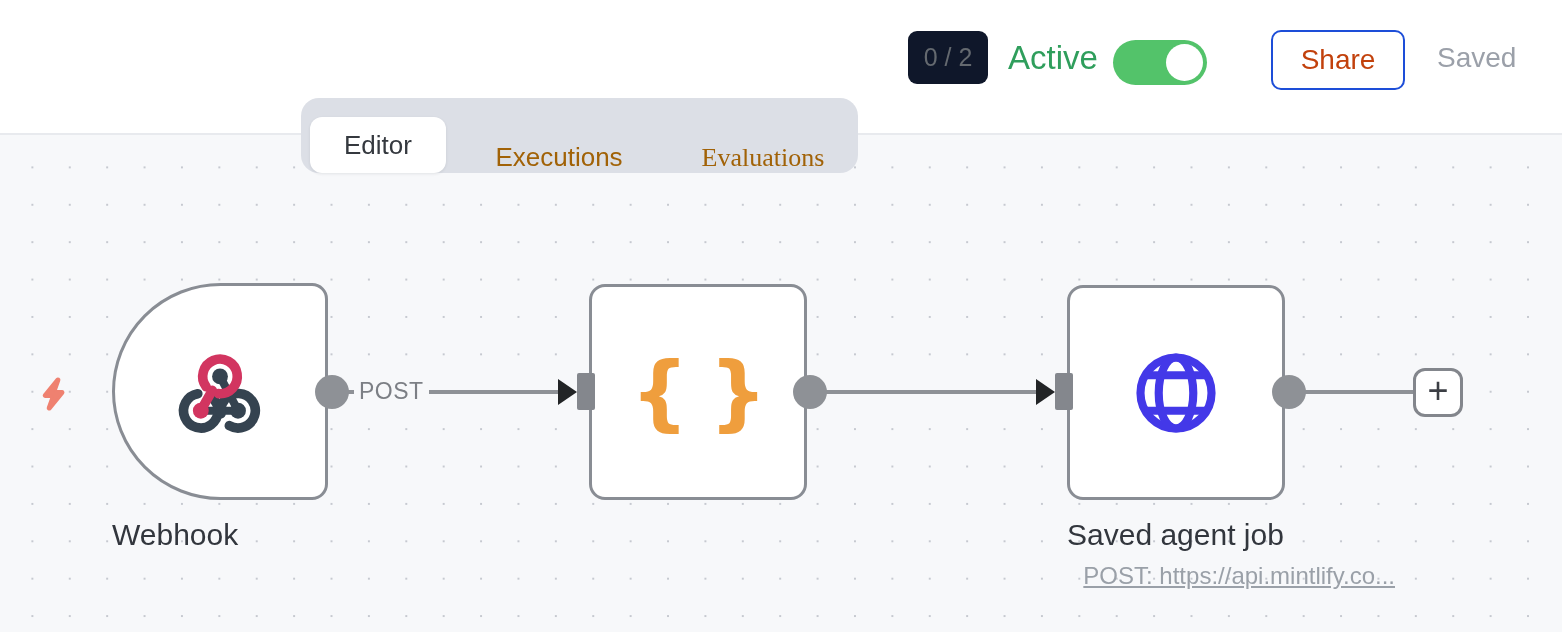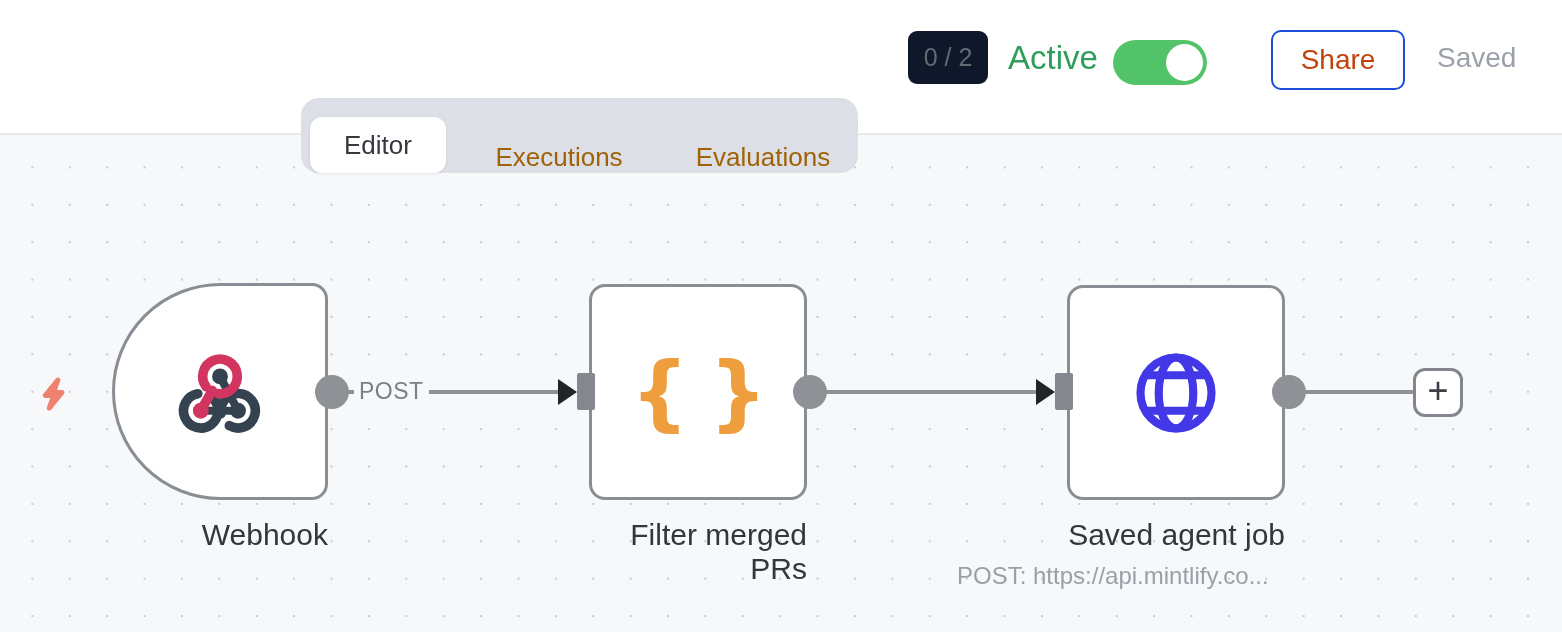--- a/index.html
+++ b/index.html
@@ -25,21 +25,21 @@
   .saved { position:absolute; left:1437px; top:31px; height:53px; display:flex; align-items:center;
     color:#9ba0a9; font-size:28px; }
 
   
   .tabbar { position:absolute; left:285px; top:98px; width:557px; height:75px; background:#dcdfe6;
     border-radius:18px; z-index:5; display:flex; align-items:flex-end;margin-left:16px; }
   .tab { font-size:26px; color:#a16207; display:flex; align-items:center; justify-content:center; cursor:default; }
   .tab.selected { background:#ffffff; border-radius:12px; color:#35393f;
     width:136px; height:56px; margin-left:9px; box-shadow:0 1px 3px rgba(40,45,60,0.10); }
   .tab.plain-1 { width:170px; margin-left:28px; }
-  .tab.plain-2 { width:170px; margin-left:34px; }
+  .tab.plain-2 { width:170px; margin-left:34px;font-family:Liberation Serif, serif; }
 
   
   .canvas { position:absolute; left:0; top:134px; width:1562px; height:498px; background:#f7f8fa;
     background-image:radial-gradient(#c6c9d0 1.3px, transparent 1.5px);
     background-size:37.4px 37.4px; background-position:13.7px 14.7px; z-index:0; }
 
   .node { position:absolute; background:#ffffff; border:3px solid #898d94;
     display:flex; align-items:center; justify-content:center; }
   .node-webhook { left:112px; top:149px; width:216px; height:217px; border-radius:109px 16px 16px 109px; }
   .node-filter  { left:589px; top:150px; width:218px; height:216px; border-radius:16px; }
@@ -65,26 +65,26 @@
   .in-tab { position:absolute; width:18px; height:37px; background:#84878d; border-radius:2px; top:239px; }
   .it1 { left:577px; } .it2 { left:1055px; }
 
   .wire-label { position:absolute; left:354px; top:243px; background:#f7f8fa; padding:1px 5px;
     color:#7c7f85; font-size:23px; letter-spacing:0.5px; z-index:2; }
 
   .add-btn { position:absolute; left:1413px; top:234px; width:50px; height:49px; background:#ffffff;
     border:3px solid #83868c; border-radius:12px; display:flex; align-items:center; justify-content:center;
     color:#3b3e44; font-size:36px; font-weight:400; line-height:1; padding-bottom:4px; }
 
-  .node-label { position:absolute; top:384px; text-align:right; color:#32363d; font-size:30px; }
+  .node-label { position:absolute; top:384px; text-align:left; color:#32363d; font-size:30px; }
   .nl1 { left:112px; width:216px; }
   .nl2 { left:589px; width:218px; }
   .nl3 { left:1067px; width:218px; }
-  .node-sub { position:absolute; left:957px; width:438px; top:428px; text-align:left;
-    color:#9aa0a8; font-size:24px; white-space:nowrap; }
+  .node-sub { position:absolute; left:957px; width:438px; top:428px; text-align:right;
+    color:#9aa0a8; font-size:24px; white-space:nowrap;text-decoration:underline; }
 
   .bolt { position:absolute; left:36px; top:240px; width:38px; height:40px; }
 </style>
 </head>
 <body>
 
 <div class="header">
   <div class="count-badge">
     <span>0 / 2</span>
   </div>
@@ -156,16 +156,15 @@
   <div class="in-tab it1"></div>
   <div class="in-tab it2"></div>
 
   <div class="wire-label">POST</div>
 
   <div class="add-btn">
     <span>+</span>
   </div>
 
   <div class="node-label nl1">Webhook</div>
-  <div class="node-label nl2">Filter merged PRs</div>
   <div class="node-label nl3">Saved agent job</div>
   <div class="node-sub">POST: https://api.mintlify.co...</div>
 </div>
 
 </body></html>

